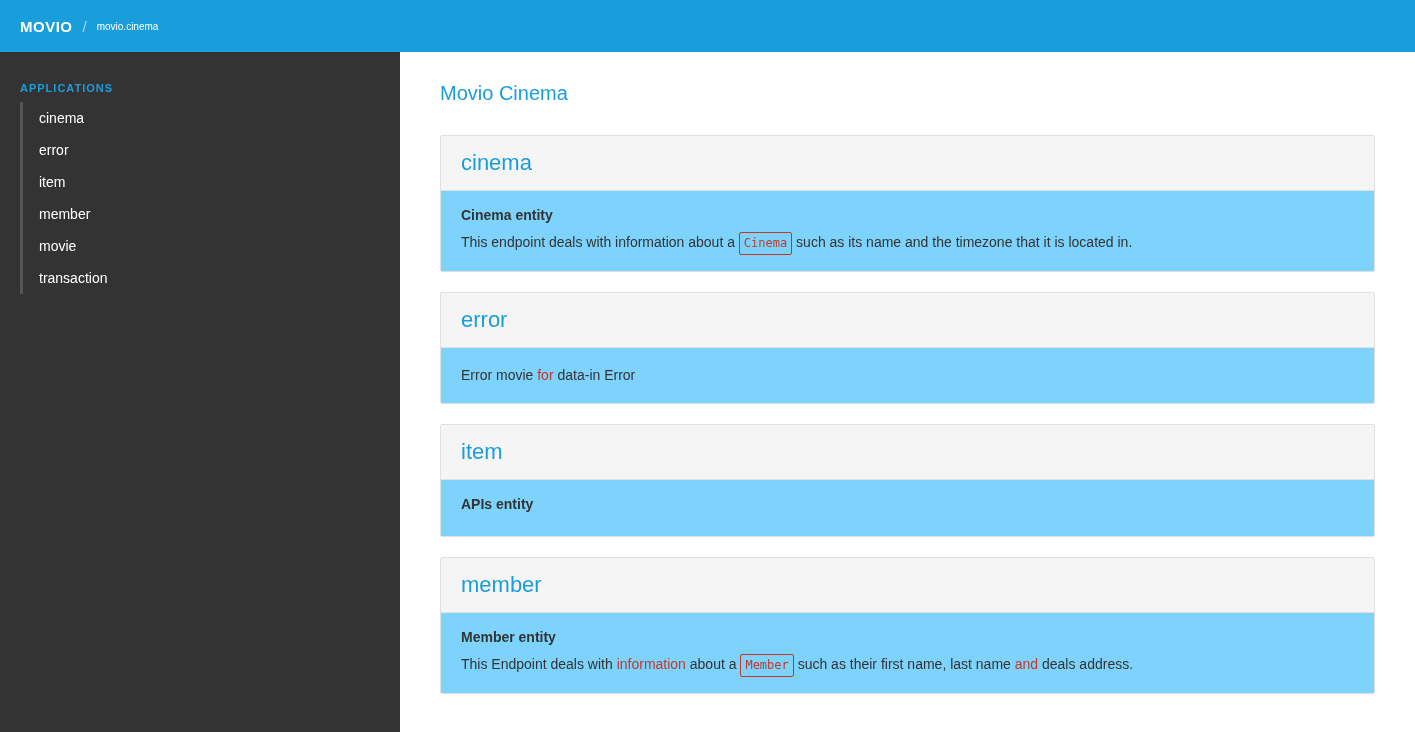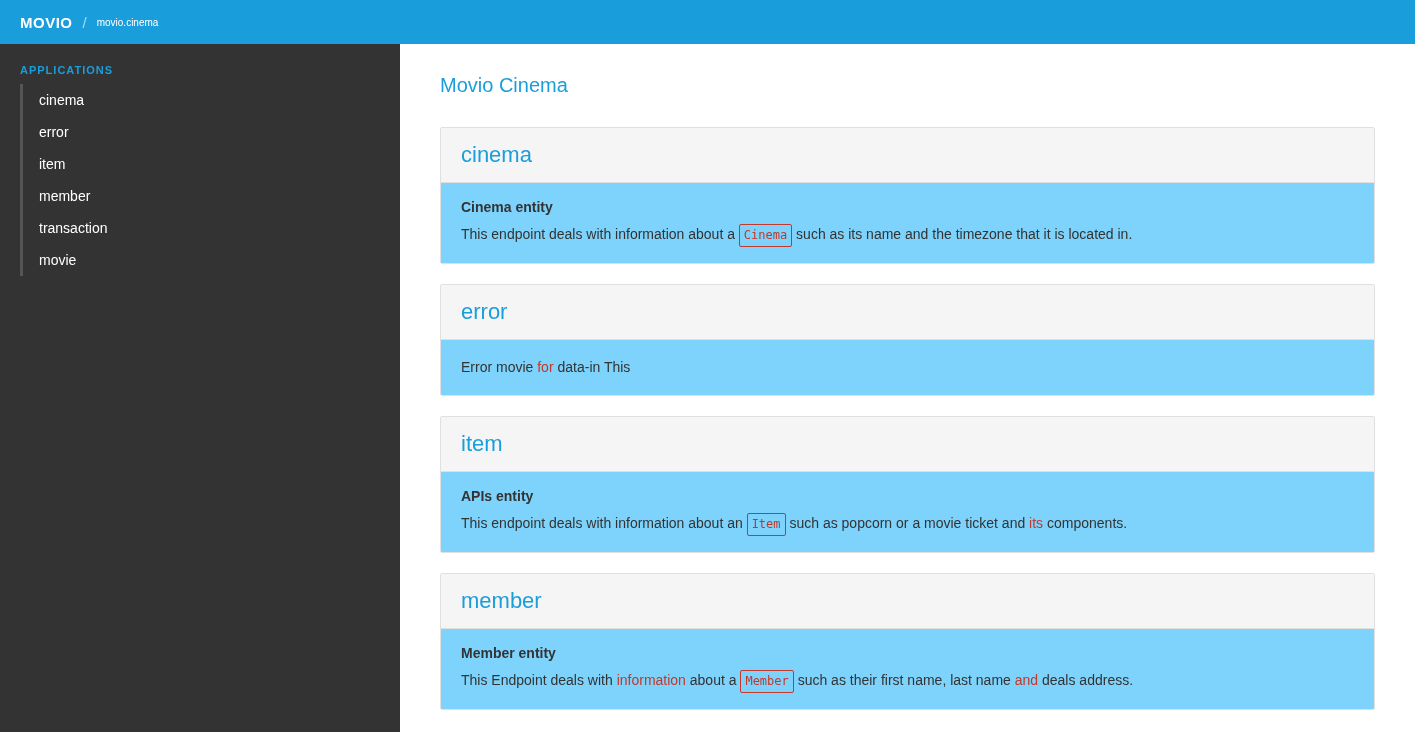--- a/index.html
+++ b/index.html
@@ -1,21 +1,21 @@
 <!DOCTYPE html>
 <html><head>
   <meta charset="utf-8">
   <style>
     * { margin: 0; padding: 0; box-sizing: border-box; }
     body { font-family: -apple-system, BlinkMacSystemFont, 'Segoe UI', Arial, sans-serif; display: flex; flex-direction: column; height: 100vh; overflow: hidden; }
 
     
     #topbar {
       background: #1a9edb;
-      height: 44px;
+      height: 52px;
       display: flex;
       align-items: center;
       padding: 0 20px;
       gap: 10px;
       flex-shrink: 0;
     }
     #topbar .brand {
       color: white;
       font-weight: bold;
       font-size: 15px;
@@ -36,21 +36,21 @@
       flex: 1;
       overflow: hidden;
     }
 
     
     #sidebar {
       width: 400px;
       background: #333;
       overflow-y: auto;
       flex-shrink: 0;
-      padding: 10px 0;
+      padding: 20px 0;
     }
     .sidebar-section-title {
       color: #1a9edb;
       font-size: 11px;
       font-weight: bold;
       letter-spacing: 1px;
       padding: 10px 20px 8px 20px;
       text-transform: uppercase;
     }
     .sidebar-items {
@@ -140,47 +140,46 @@
 <div id="main-layout">
 
   <nav id="sidebar">
     <div class="sidebar-section">
       <div class="sidebar-section-title">APPLICATIONS</div>
       <div class="sidebar-items" id="sidebar-app-items">
           <a class="sidebar-item" href="#cinema">cinema</a>
           <a class="sidebar-item" href="#error">error</a>
           <a class="sidebar-item" href="#item">item</a>
           <a class="sidebar-item" href="#member">member</a>
+          <a class="sidebar-item" href="#movie">movie</a>
           <a class="sidebar-item" href="#transaction">transaction</a>
-          <a class="sidebar-item" href="#movie">movie</a>
         </div>
     </div>
   </nav>
 
   <main id="content">
     <h1 class="page-title">Movio Cinema</h1>
     <div id="api-sections">
         <div class="api-section-card" id="cinema">
           <div class="api-section-header"><span class="api-section-title">cinema</span></div>
           <div class="api-section-body">
             <div class="api-entity-label">Cinema entity</div>
             <div class="api-entity-desc"><span class="normal">This endpoint deals with information about a </span><span class="code-badge">Cinema</span><span class="normal"> such as its name and the timezone that it is located in.</span></div>
           </div>
         </div>
         <div class="api-section-card" id="error">
           <div class="api-section-header"><span class="api-section-title">error</span></div>
           <div class="api-section-body">
-            <div class="api-entity-desc"><span class="normal">Error movie </span><span>for</span><span class="normal"> data-in This</span></div>
+            <div class="api-entity-desc"><span class="normal">Error movie </span><span>for</span><span class="normal"> data-in Error</span></div>
           </div>
         </div>
         <div class="api-section-card" id="item">
           <div class="api-section-header"><span class="api-section-title">item</span></div>
           <div class="api-section-body">
             <div class="api-entity-label">APIs entity</div>
-            <div class="api-entity-desc"><span class="normal">This endpoint deals with information about an </span><span class="code-badge">Item</span><span class="normal"> such as popcorn or a movie ticket and </span><span>its</span><span class="normal"> components.</span></div>
           </div>
         </div>
         <div class="api-section-card" id="member">
           <div class="api-section-header"><span class="api-section-title">member</span></div>
           <div class="api-section-body">
             <div class="api-entity-label">Member entity</div>
             <div class="api-entity-desc"><span class="normal">This Endpoint deals with </span><span>information</span><span class="normal"> about a </span><span class="code-badge">Member</span><span class="normal"> such as their first name, last name </span><span>and</span><span class="normal"> deals address.</span></div>
           </div>
         </div>
       </div>

